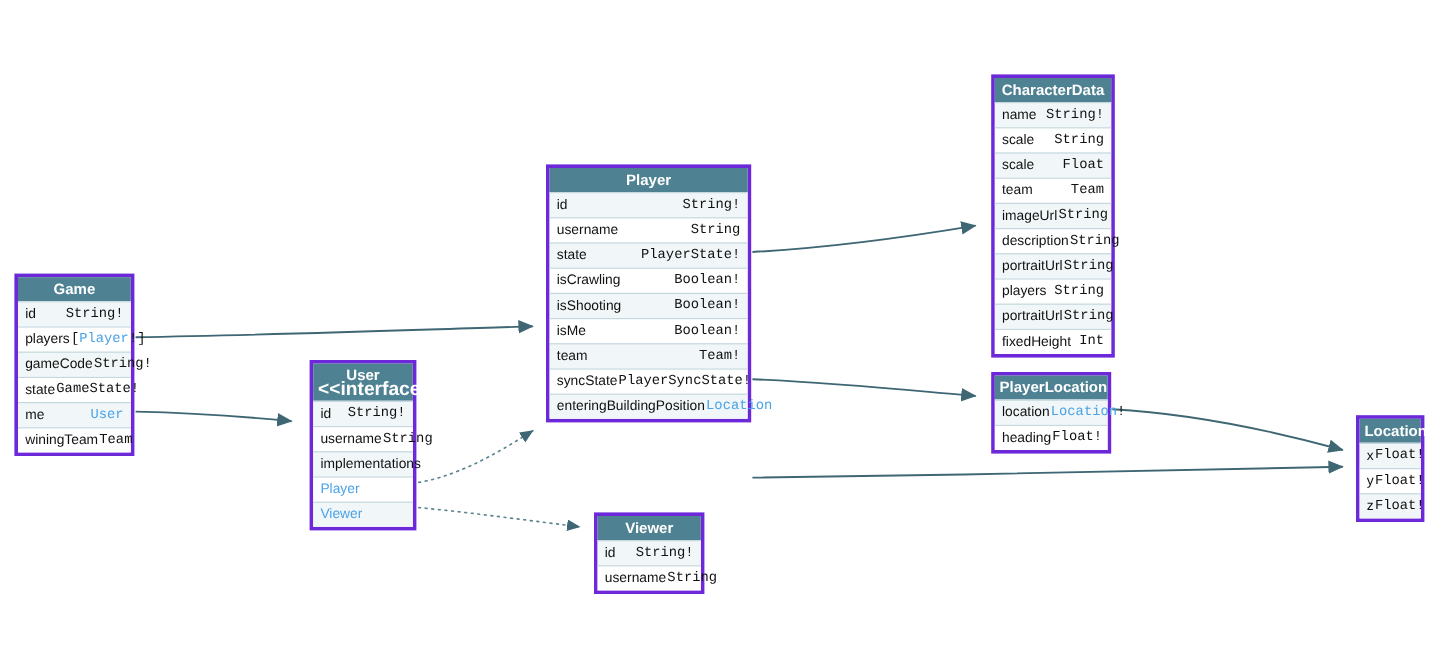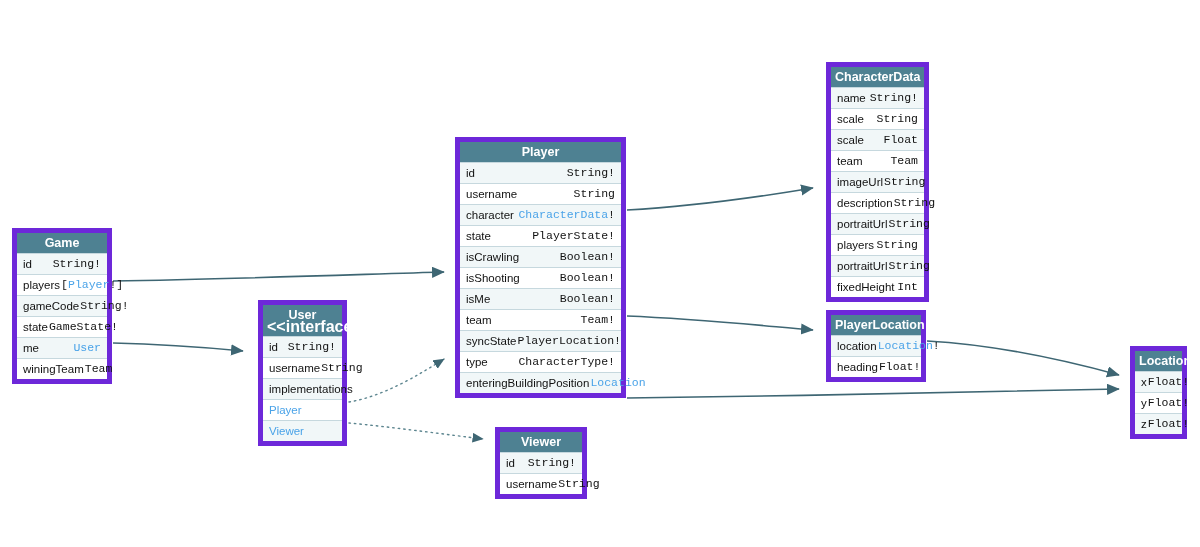--- a/index.html
+++ b/index.html
@@ -1,20 +1,20 @@
 <!DOCTYPE html>
 <html><head>
 <meta charset="utf-8">
 <style>
   html,body{margin:0;padding:0;background:#ffffff;}
   .canvas{position:relative;width:1200px;height:547px;background:#ffffff;overflow:hidden;
           font-family:"Liberation Sans","DejaVu Sans",sans-serif;}
   .edges{position:absolute;left:0;top:0;width:1200px;height:547px;pointer-events:none;}
 
-  .table{position:absolute;box-sizing:border-box;background:#fbfdfd;border:5px solid #6d28d9;
+  .table{position:absolute;box-sizing:border-box;background:#fbfdfd;border:3px solid #6d28d9;
          color:#111;font-size:11.5px;}
   .thead{background:#4e8192;color:#ffffff;text-align:center;font-weight:bold;
          font-size:12.5px;padding:3px 4px;line-height:14px;}
   .stereo{display:block;font-size:16px;font-weight:bold;line-height:10px;padding-bottom:1px;}
   .row{display:flex;justify-content:space-between;align-items:center;gap:1px;
        height:20px;line-height:20px;padding:0 6px;border-top:1px solid #c6d8de;
        white-space:nowrap;background:#ffffff;}
   .row:nth-child(even){background:#f1f7f8;}
   .fn{color:#111;}
   .ft{color:#111;text-align:right;font-family:Liberation Mono, monospace;}
@@ -105,24 +105,20 @@
     </div>
     <div class="row">
       <span class="fn">id</span>
       <span class="ft"><span>String!</span></span>
     </div>
     <div class="row">
       <span class="fn">username</span>
       <span class="ft"><span>String</span></span>
     </div>
     <div class="row">
-      <span class="fn">character</span>
-      <span class="ft"><span class="lnk">CharacterData</span><span>!</span></span>
-    </div>
-    <div class="row">
       <span class="fn">state</span>
       <span class="ft"><span>PlayerState!</span></span>
     </div>
     <div class="row">
       <span class="fn">isCrawling</span>
       <span class="ft"><span>Boolean!</span></span>
     </div>
     <div class="row">
       <span class="fn">isShooting</span>
       <span class="ft"><span>Boolean!</span></span>
@@ -130,25 +126,21 @@
     <div class="row">
       <span class="fn">isMe</span>
       <span class="ft"><span>Boolean!</span></span>
     </div>
     <div class="row">
       <span class="fn">team</span>
       <span class="ft"><span>Team!</span></span>
     </div>
     <div class="row">
       <span class="fn">syncState</span>
-      <span class="ft"><span>PlayerLocation!</span></span>
-    </div>
-    <div class="row">
-      <span class="fn">type</span>
-      <span class="ft"><span>CharacterType!</span></span>
+      <span class="ft"><span>PlayerSyncState!</span></span>
     </div>
     <div class="row">
       <span class="fn">enteringBuildingPosition</span>
       <span class="ft"><span class="lnk">Location</span></span>
     </div>
   </div>
 
   <div class="table" style="left:495px;top:427px;width:92px">
     <div class="thead">
       <span>Viewer</span>

